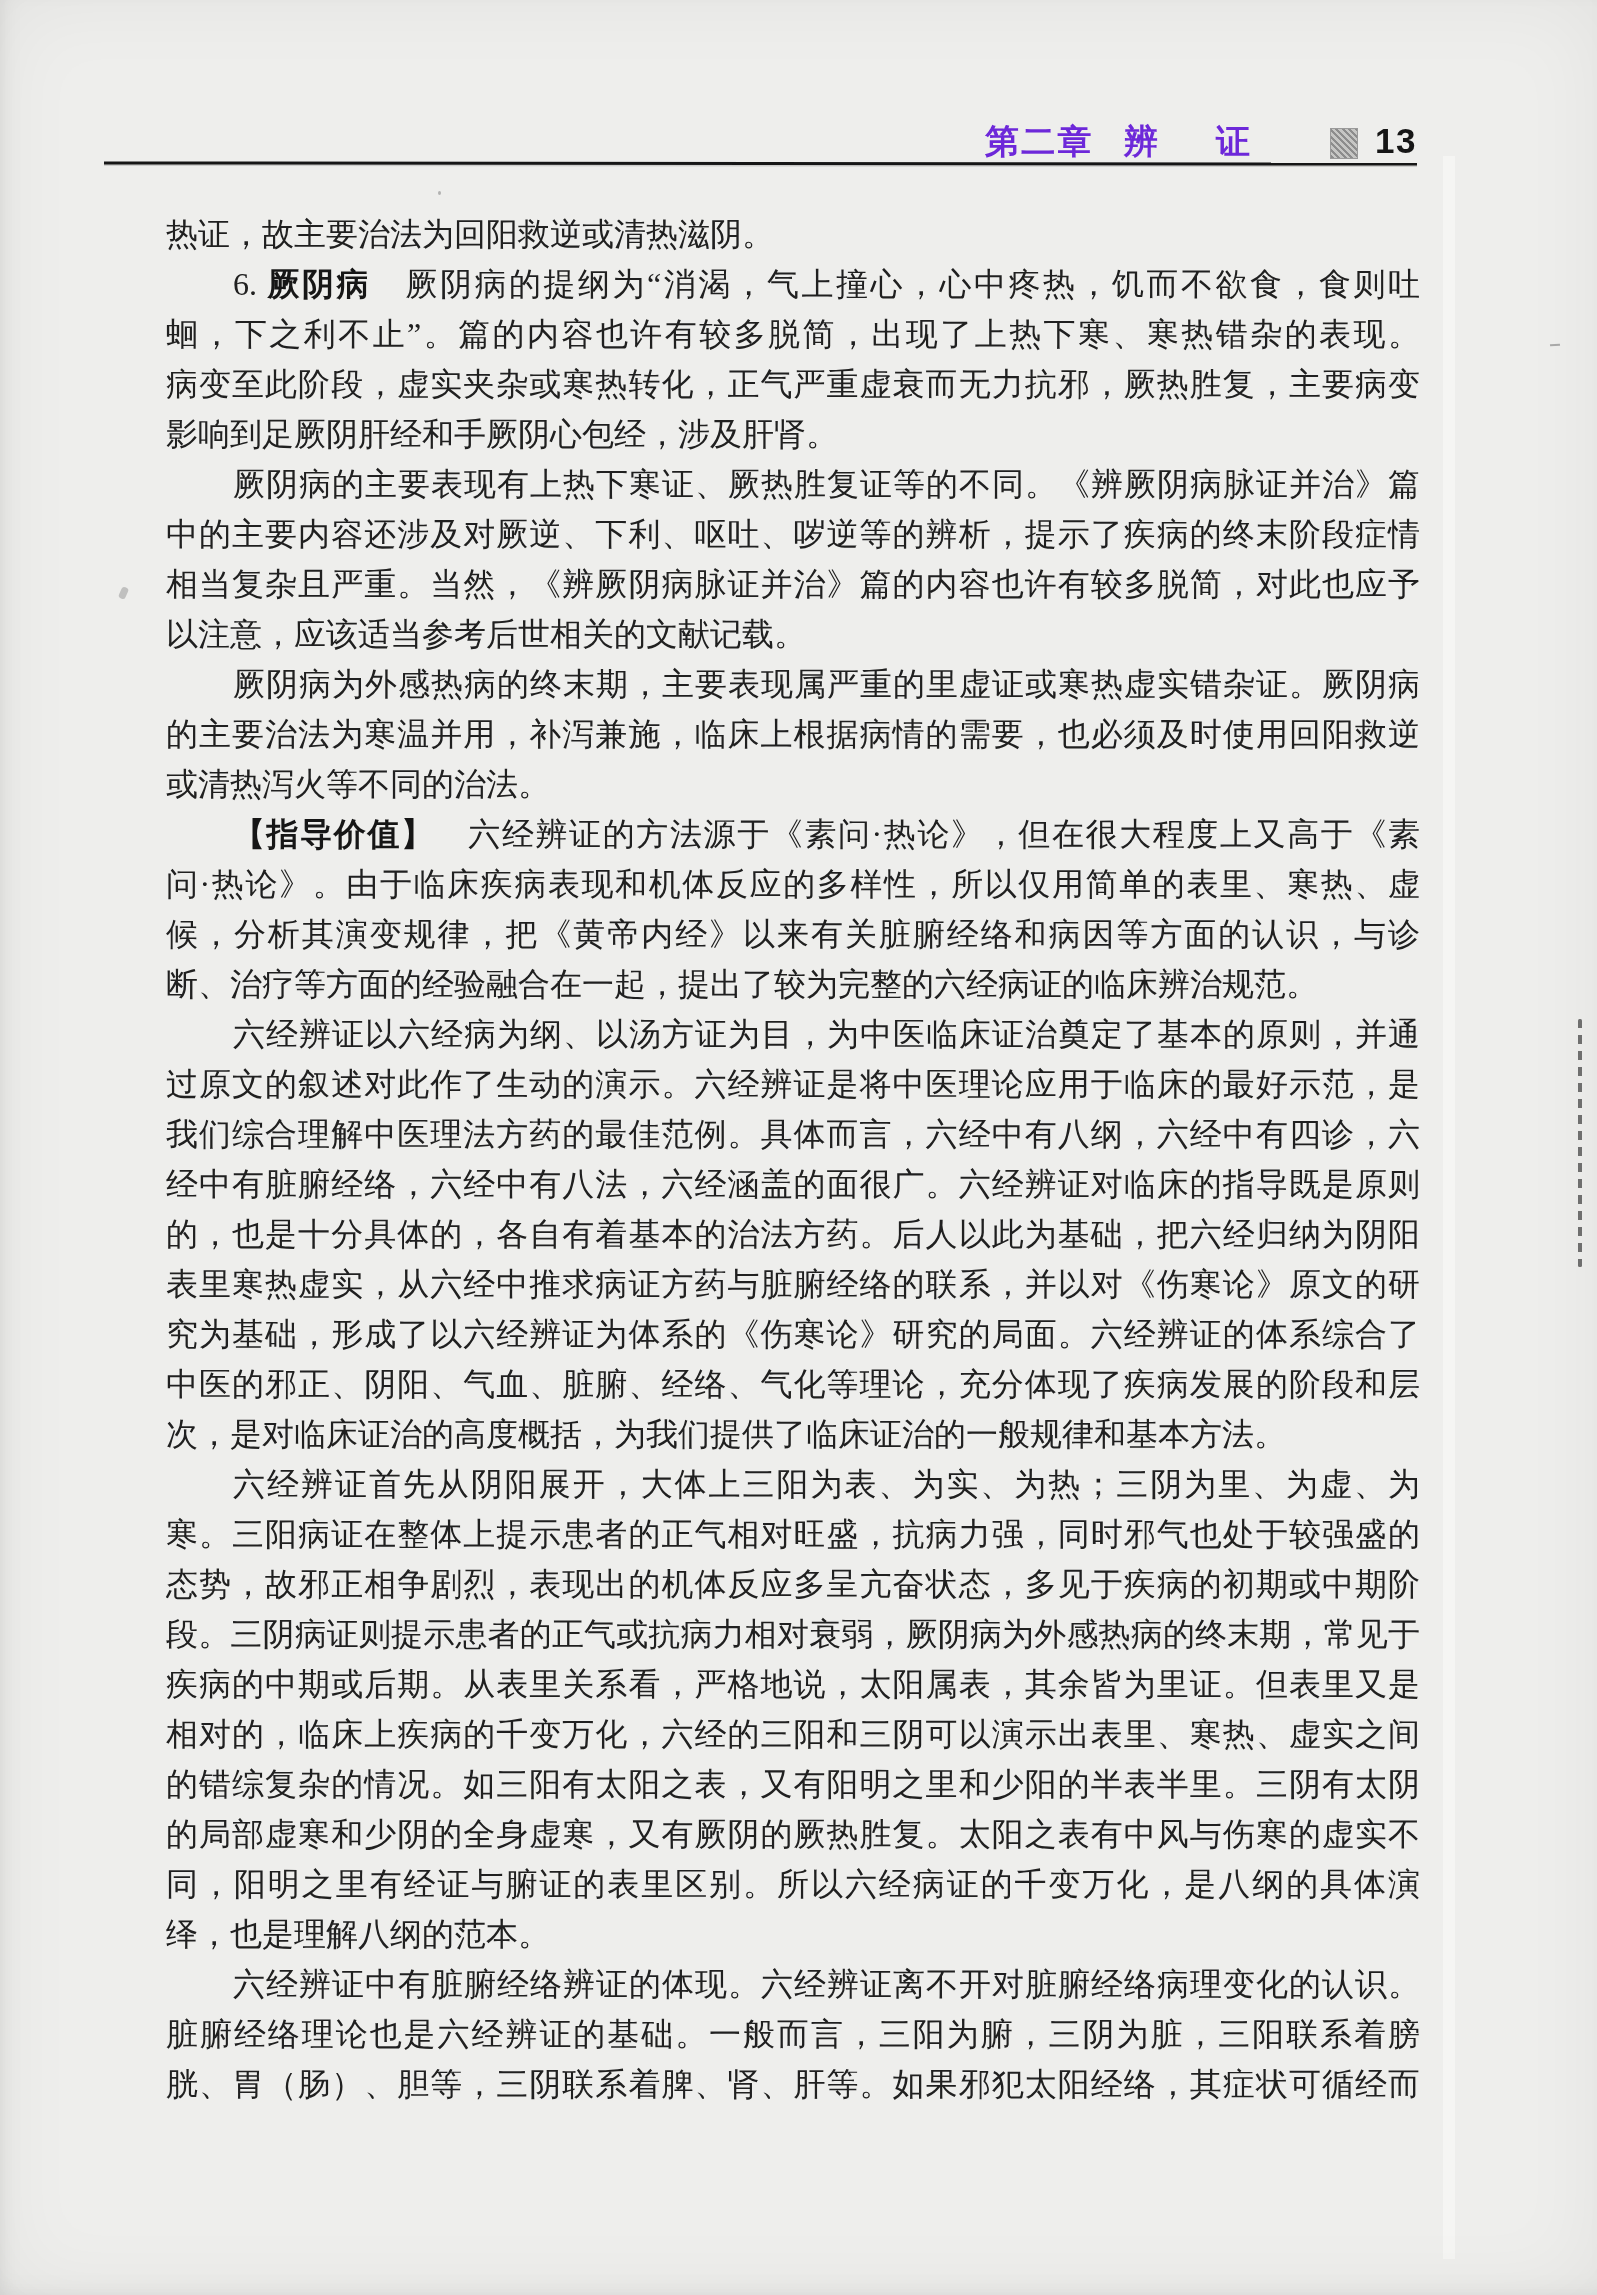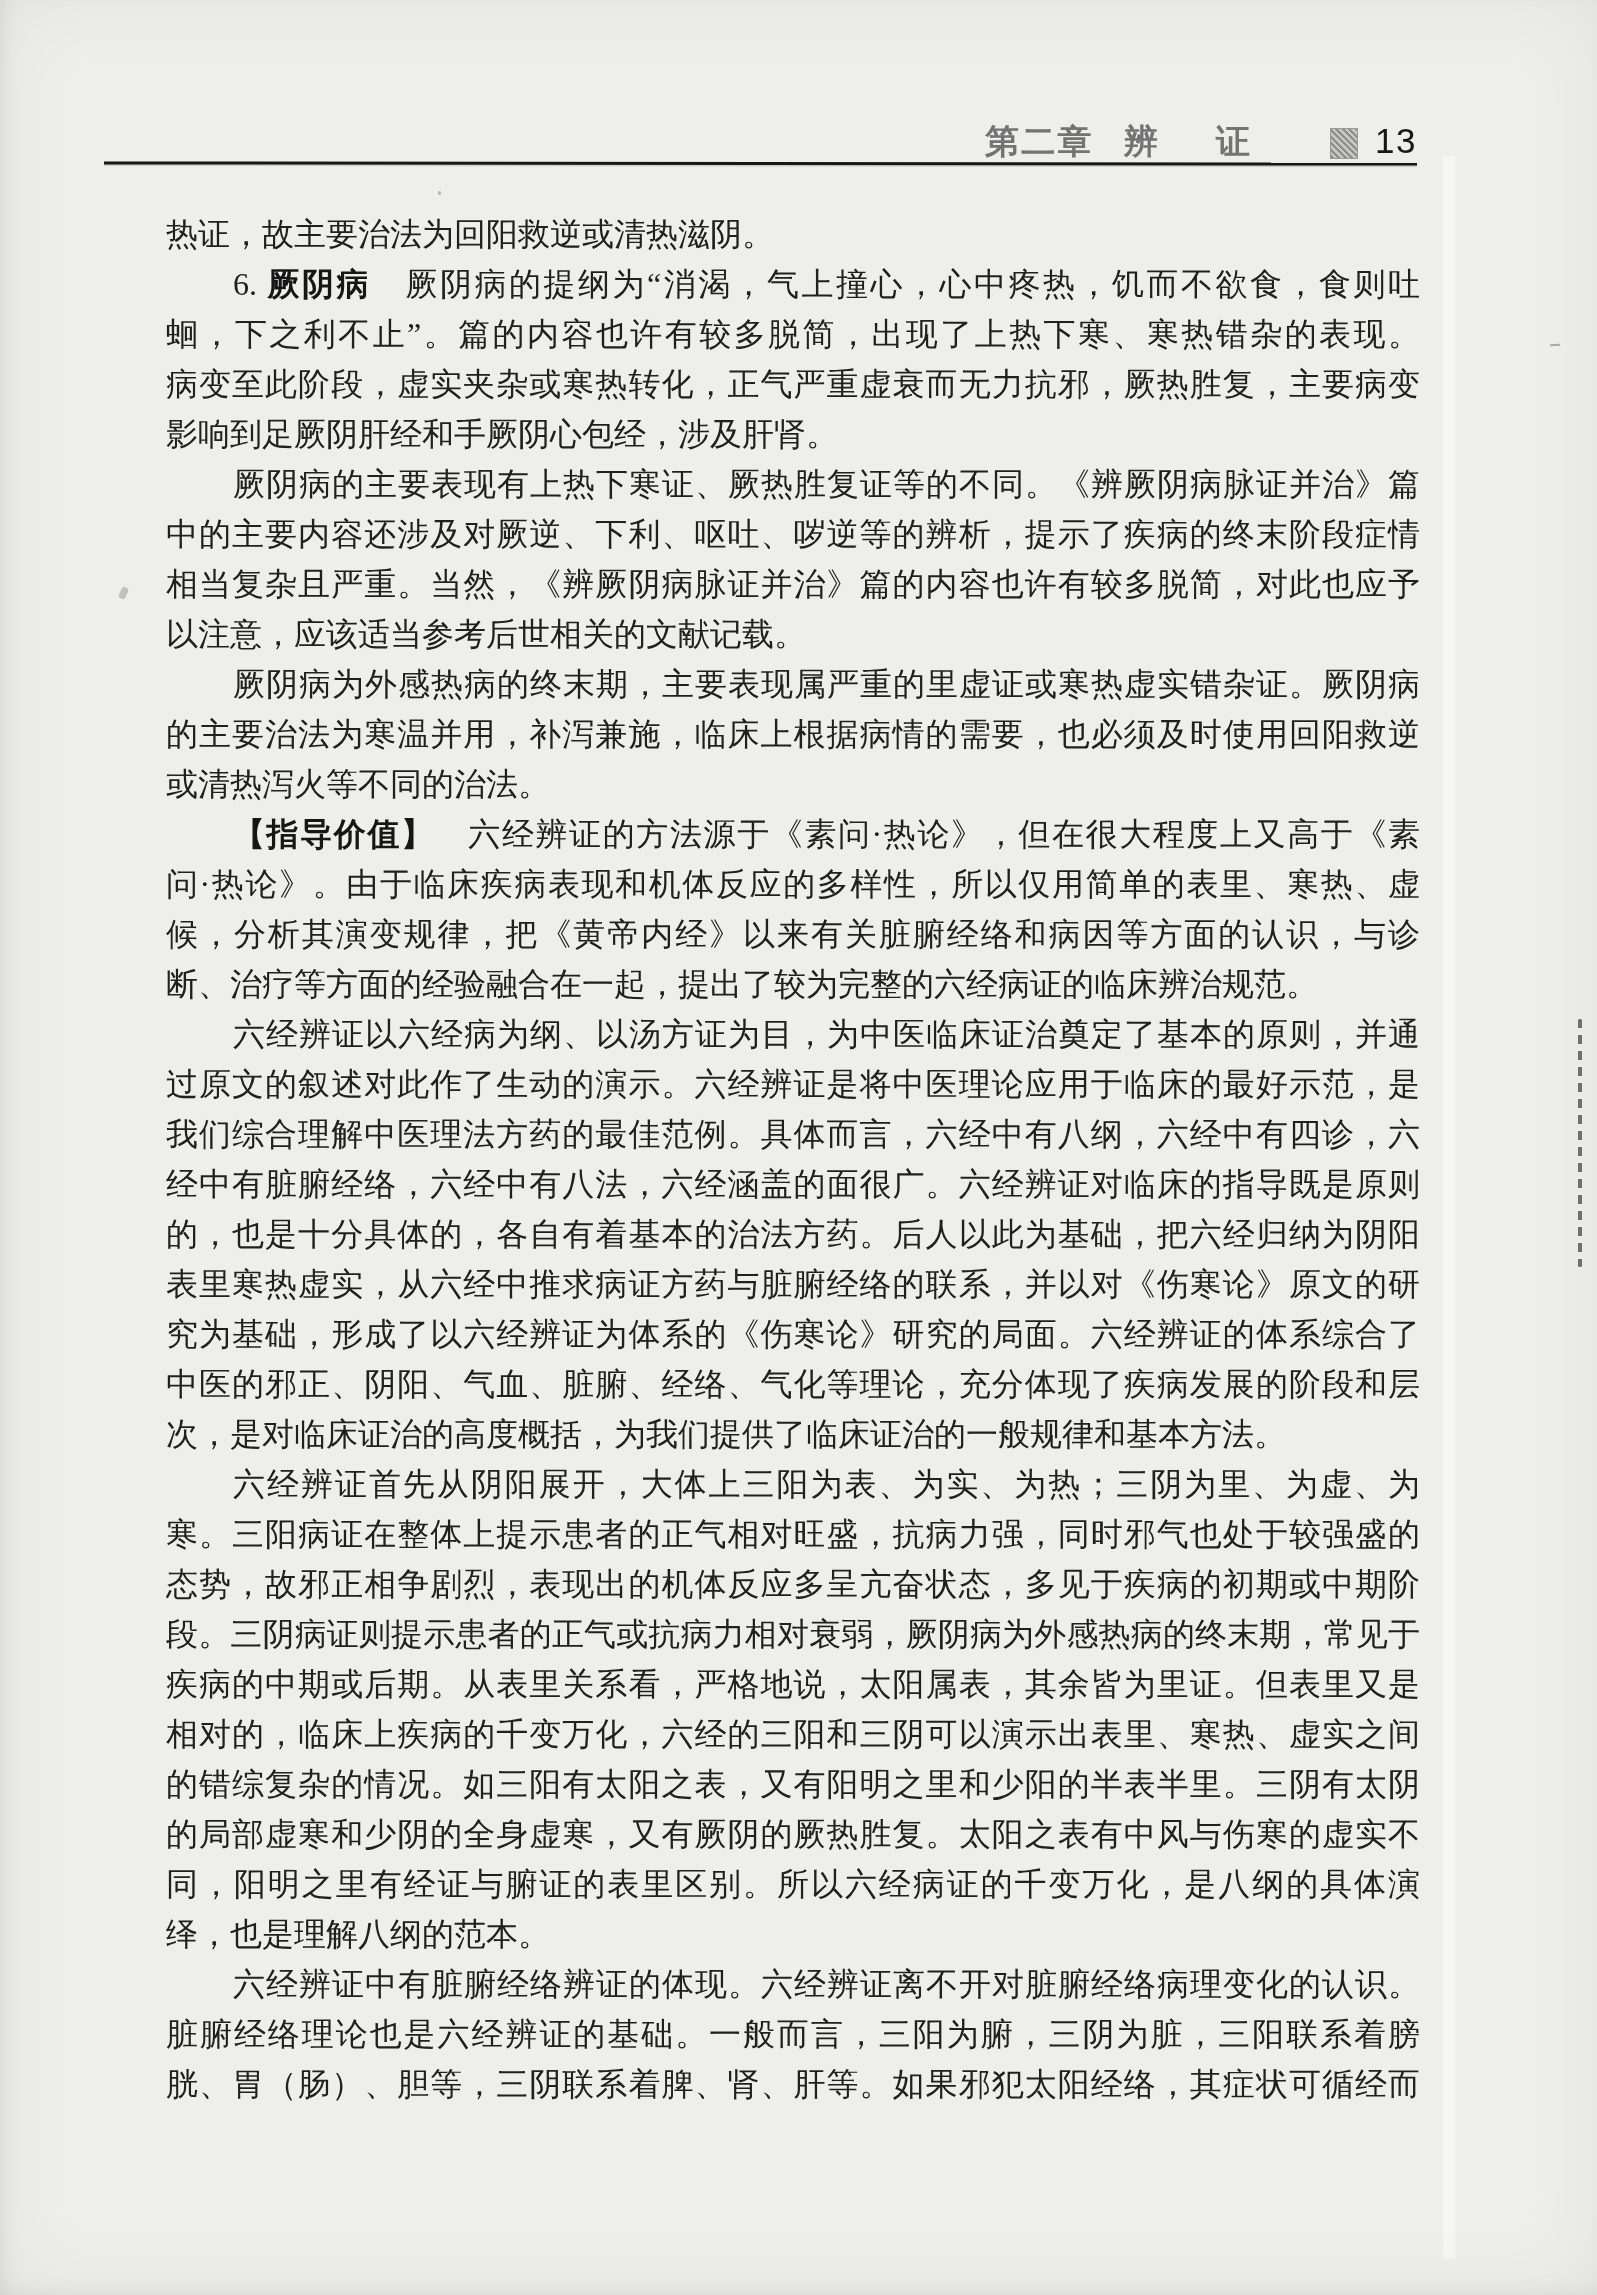--- a/index.html
+++ b/index.html
@@ -12,34 +12,34 @@
     color:#202020;
   }
   .page::after{
     content:"";position:absolute;inset:0;pointer-events:none;
     box-shadow:inset 0 0 84px rgba(0,0,0,0.05), inset 13.7px 0 27px -17px rgba(0,0,0,0.10), inset 0 -15.2px 30.5px -20px rgba(0,0,0,0.08);
   }
   
   .hdr-text{
     position:absolute;top:122px;height:38px;line-height:38px;
     font-family:"Liberation Sans","DejaVu Sans",sans-serif;
-    font-weight:700;font-size:34px;color:#737373;letter-spacing:2.3px;
+    font-weight:700;font-size:34px;color:#6d28d9;letter-spacing:2.3px;
   }
   #hdr-chapter{left:985px;}
   #hdr-t1{left:1124px;}
   #hdr-t2{left:1216px;}
   .hdr-square{
     position:absolute;left:1331px;top:129px;width:26px;height:29px;
     background:repeating-linear-gradient(45deg,#8d8d8d 0 2.3px,#c6c6c4 2.3px 4.6px);
     outline:0.8px solid #9a9a9a;
   }
   #hdr-page-num{
     position:absolute;left:1375px;top:122px;height:38px;line-height:38px;
     font-family:"Liberation Sans","DejaVu Sans",sans-serif;
-    font-weight:400;font-size:35px;color:#161616;letter-spacing:1.5px;
+    font-weight:700;font-size:35px;color:#161616;letter-spacing:1.5px;
   }
   .hdr-rule{
     position:absolute;left:104px;top:162px;width:1313px;height:3px;
     background:#161616;transform:rotate(0.05deg);
     box-shadow:0 1.5px 0 rgba(22,22,22,0.15);
   }
   
   .text-block{
     position:absolute;left:150px;top:209px;width:1270px;
   }

